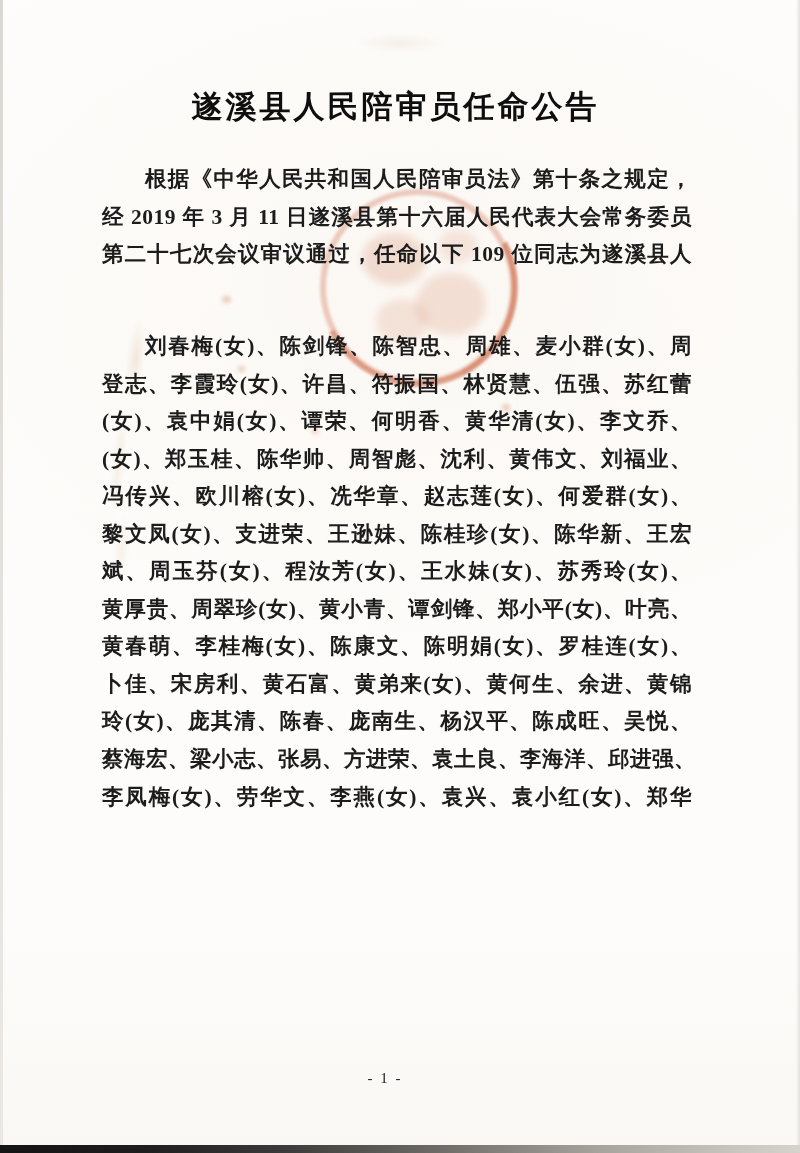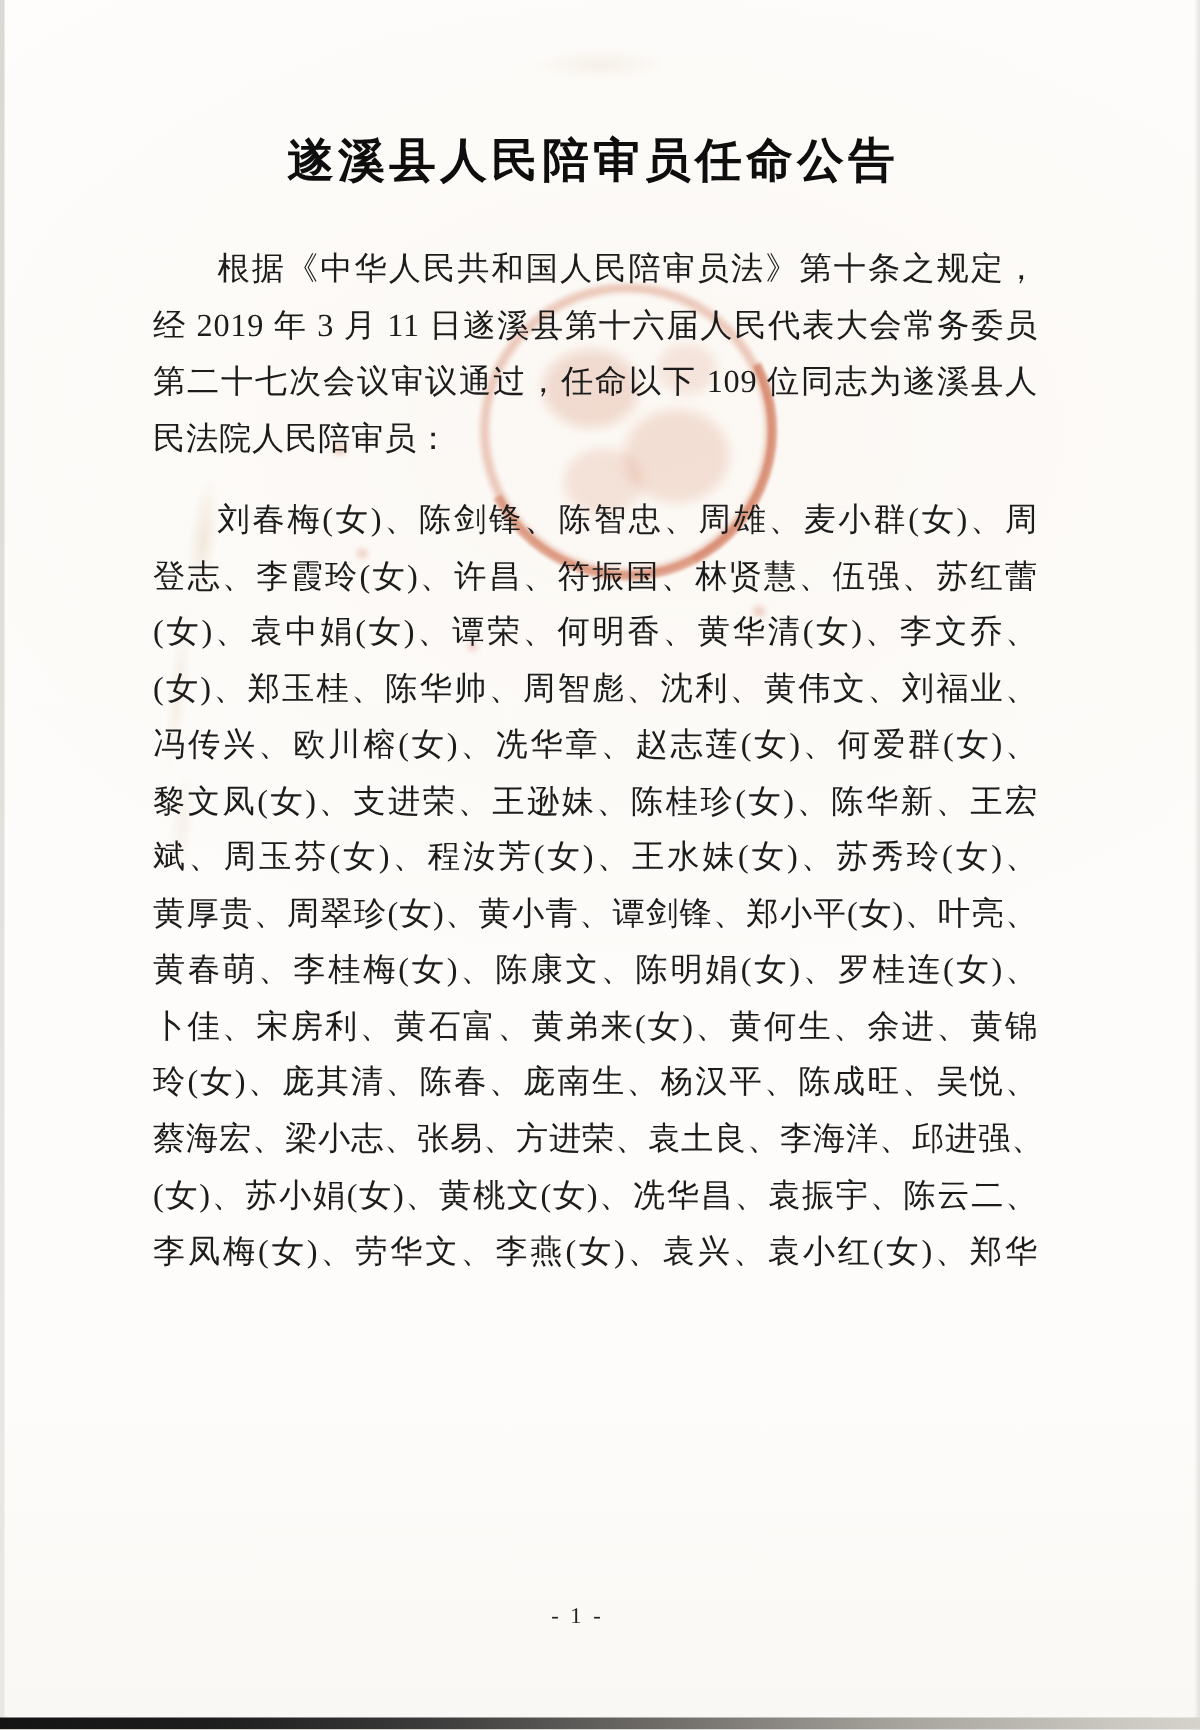--- a/index.html
+++ b/index.html
@@ -74,21 +74,21 @@
     margin:0;text-align:center;
     font-family:"Liberation Sans", sans-serif;
     font-weight:700;font-size:31px;letter-spacing:3px;color:#0e0e0e;
   }
   .para{position:absolute;left:102px;width:590px;}
   .para-intro{top:161px;}
   .para-names{top:328px;}
   .tline{
     font-size:21.5px;line-height:37.55px;height:37.55px;
     text-align:justify;text-align-last:justify;
-    letter-spacing:.5px;white-space:nowrap;
+    letter-spacing:.5px;white-space:nowrap;font-weight:bold;
   }
   .tline.indent{text-indent:2em;}
   .tline.short{text-align-last:left;}
   .page-number{
     position:absolute;left:0;top:1070px;width:770px;
     text-align:center;font-size:15px;letter-spacing:2px;color:#222;
   }
 </style>
 </head>
 <body>
@@ -110,37 +110,35 @@
   <div class="speck speck2"></div>
   <div class="speck speck3"></div>
   <div class="speck speck4"></div>
 
   <h1 class="title">遂溪县人民陪审员任命公告</h1>
 
   <div class="para para-intro">
     <div class="tline indent">根据《中华人民共和国人民陪审员法》第十条之规定，</div>
     <div class="tline">经 2019 年 3 月 11 日遂溪县第十六届人民代表大会常务委员</div>
     <div class="tline">第二十七次会议审议通过，任命以下 109 位同志为遂溪县人</div>
-    <div class="tline short">民法院人民陪审员：</div>
   </div>
 
   <div class="para para-names">
     <div class="tline indent">刘春梅(女)、陈剑锋、陈智忠、周雄、麦小群(女)、周</div>
     <div class="tline">登志、李霞玲(女)、许昌、符振国、林贤慧、伍强、苏红蕾</div>
     <div class="tline">(女)、袁中娟(女)、谭荣、何明香、黄华清(女)、李文乔、</div>
     <div class="tline">(女)、郑玉桂、陈华帅、周智彪、沈利、黄伟文、刘福业、</div>
     <div class="tline">冯传兴、欧川榕(女)、冼华章、赵志莲(女)、何爱群(女)、</div>
     <div class="tline">黎文凤(女)、支进荣、王逊妹、陈桂珍(女)、陈华新、王宏</div>
     <div class="tline">斌、周玉芬(女)、程汝芳(女)、王水妹(女)、苏秀玲(女)、</div>
     <div class="tline">黄厚贵、周翠珍(女)、黄小青、谭剑锋、郑小平(女)、叶亮、</div>
     <div class="tline">黄春萌、李桂梅(女)、陈康文、陈明娟(女)、罗桂连(女)、</div>
     <div class="tline">卜佳、宋房利、黄石富、黄弟来(女)、黄何生、余进、黄锦</div>
     <div class="tline">玲(女)、庞其清、陈春、庞南生、杨汉平、陈成旺、吴悦、</div>
     <div class="tline">蔡海宏、梁小志、张易、方进荣、袁土良、李海洋、邱进强、</div>
-    <div class="tline">(女)、苏小娟(女)、黄桃文(女)、冼华昌、袁振宇、陈云二、</div>
     <div class="tline">李凤梅(女)、劳华文、李燕(女)、袁兴、袁小红(女)、郑华</div>
   </div>
 
   <div class="page-number">- 1 -</div>
 
   <div class="edge-left"></div>
   <div class="edge-right"></div>
   <div class="edge-bottom"></div>
 </div>
 

